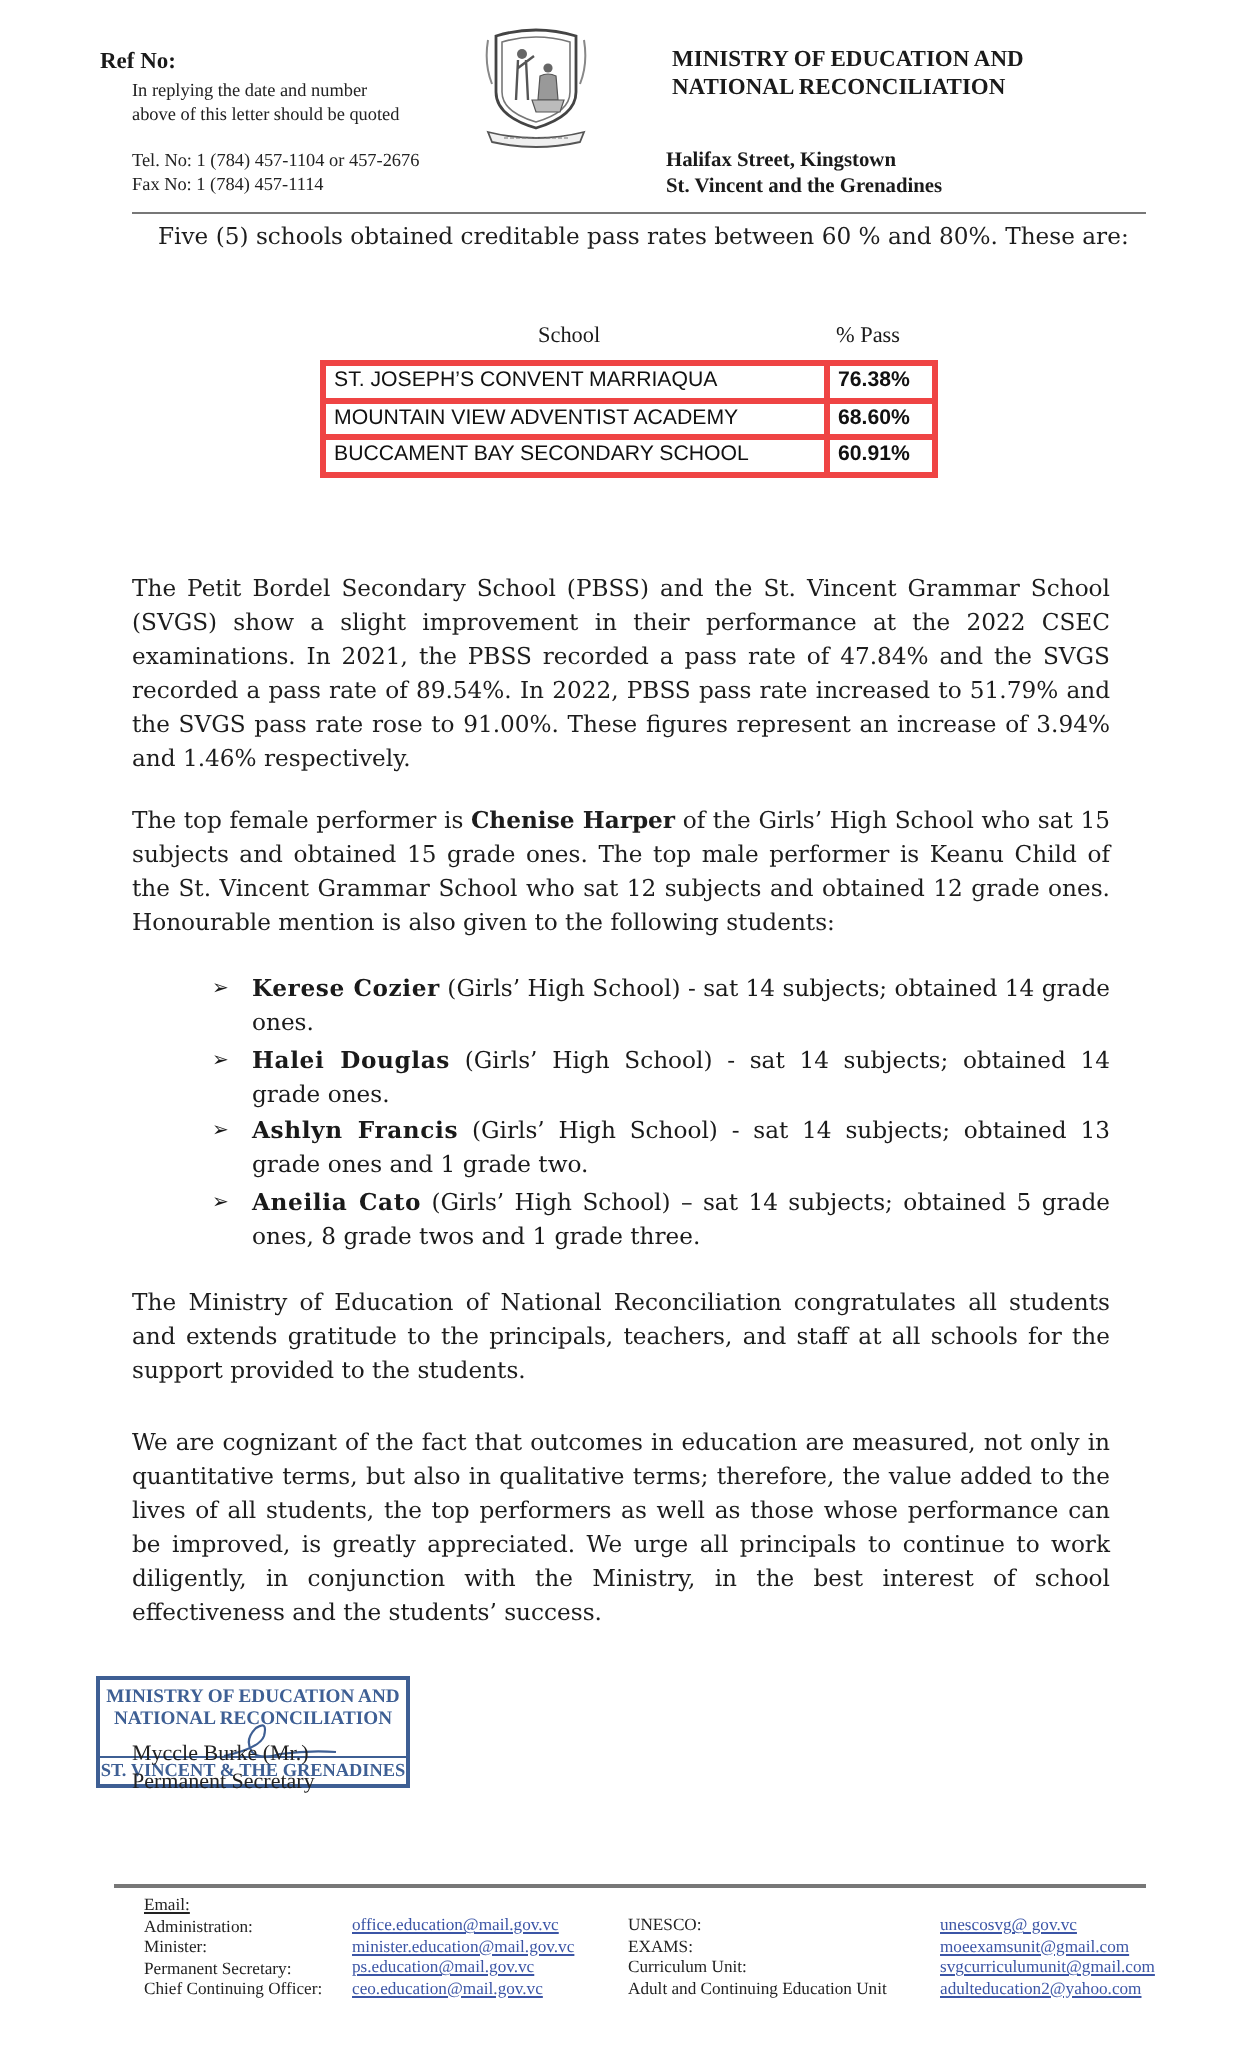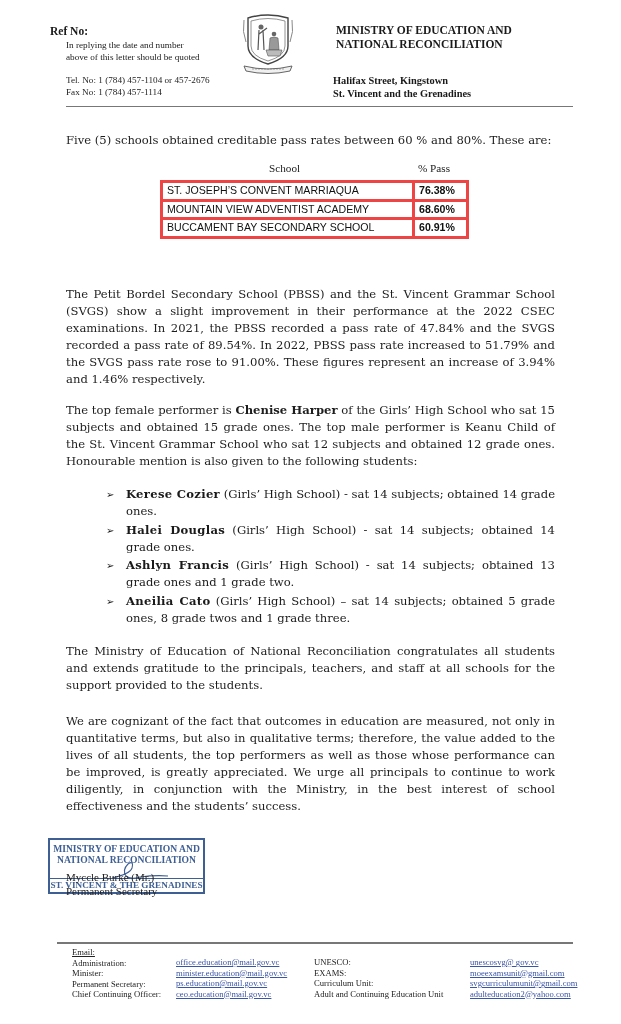--- a/index.html
+++ b/index.html
@@ -13,21 +13,21 @@
   .ref-title { left: 50px; top: 25px; font-size: 11.5px; font-weight: bold; }
   .ref-note { left: 66px; top: 39px; font-size: 9.2px; line-height: 12px; color: #222; }
   .tel { left: 66px; top: 74px; font-size: 9.2px; line-height: 12px; color: #222; }
   .ministry { left: 336px; top: 24px; font-size: 11.5px; font-weight: bold; line-height: 13.5px; }
   .address { left: 333px; top: 74px; font-size: 10.4px; font-weight: bold; line-height: 13px; }
   .crest { left: 238px; top: 12px; width: 60px; height: 62px; }
   .header-rule { left: 66px; top: 106px; width: 507px; height: 0; border-top: 1.5px solid #777; }
 
   
   .para { left: 66px; width: 489px; font-size: 11.6px; line-height: 17px; text-align: justify; color: #1d1d1d; }
-  .intro { top: 132px; }
+  .intro { top: 110px; margin-left: 13px; }
   .tbl-head-school { left: 269px; top: 162px; font-size: 11.2px; }
   .tbl-head-pass { left: 418px; top: 162px; font-size: 11.2px; }
   table.pass-table { position: absolute; left: 160px; top: 180px; border-collapse: collapse; width: 309px; }
   table.pass-table td { border: 3px solid #ef4444; height: 15.5px; padding: 0 4px; font-size: 10.6px; line-height: 15px; color: #111; }
   table.pass-table td.school { width: 208px; }
   table.pass-table td.pct { width: 33px; font-weight: bold; text-align: left; }
 
   .p2 { top: 286px; }
   .p3 { top: 402px; }
   .bullets { left: 106px; top: 486px; width: 449px; margin: 0; padding: 0; list-style: none; }

